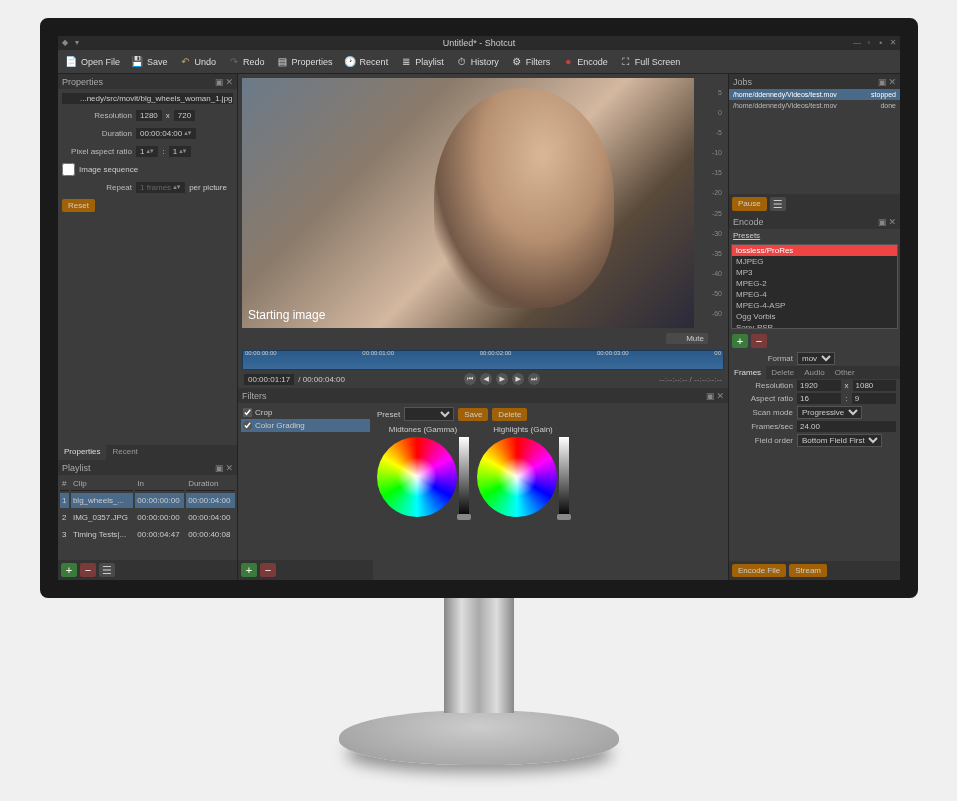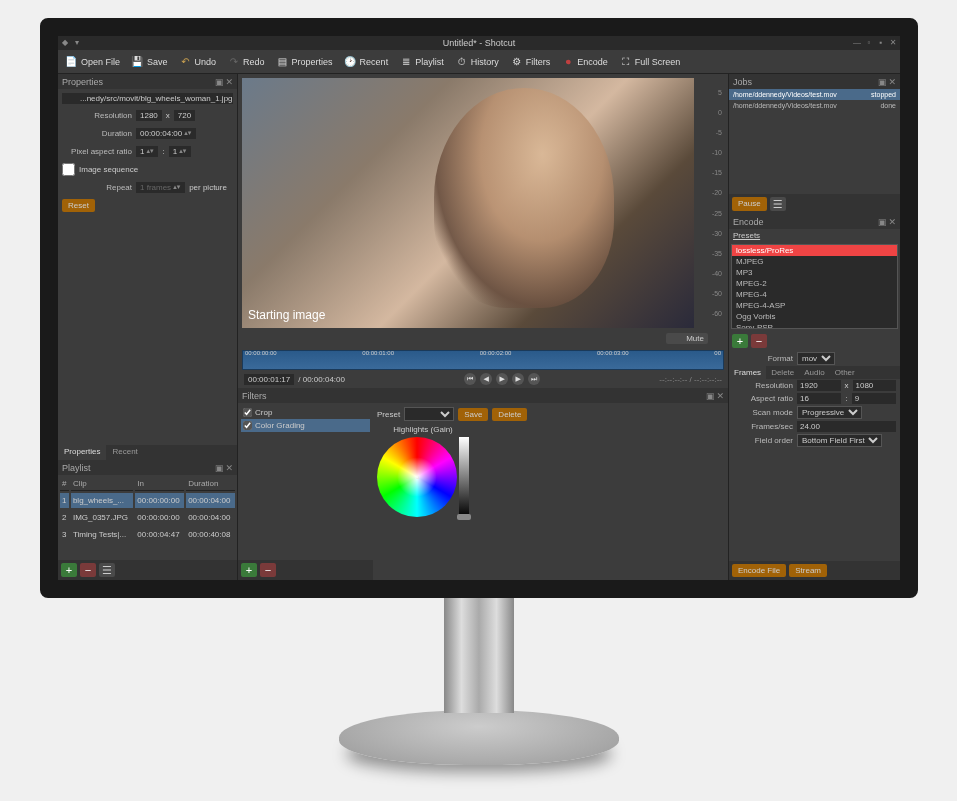--- a/index.html
+++ b/index.html
@@ -320,20 +320,31 @@
             </div>
     <div class="color-panel">
       <div class="preset-row">
         <span>Preset</span>
         <select></select>
         <span class="btn-small">Save</span>
         <span class="btn-small">Delete</span>
       </div>
       <div class="wheels" id="wheels">
                 <div class="wheel-group">
+                  <div>Midtones (Gamma)</div>
+    <div class="wheel-row">
+      <div class="hue-wheel">
+                      <div class="hue-dot"></div>
+                    </div>
+      <div class="grad-bar">
+                      <div class="grad-handle"></div>
+                    </div>
+    </div>
+                </div>
+                <div class="wheel-group">
                   <div>Highlights (Gain)</div>
     <div class="wheel-row">
       <div class="hue-wheel">
                       <div class="hue-dot"></div>
                     </div>
       <div class="grad-bar">
                       <div class="grad-handle"></div>
                     </div>
     </div>
                 </div>

